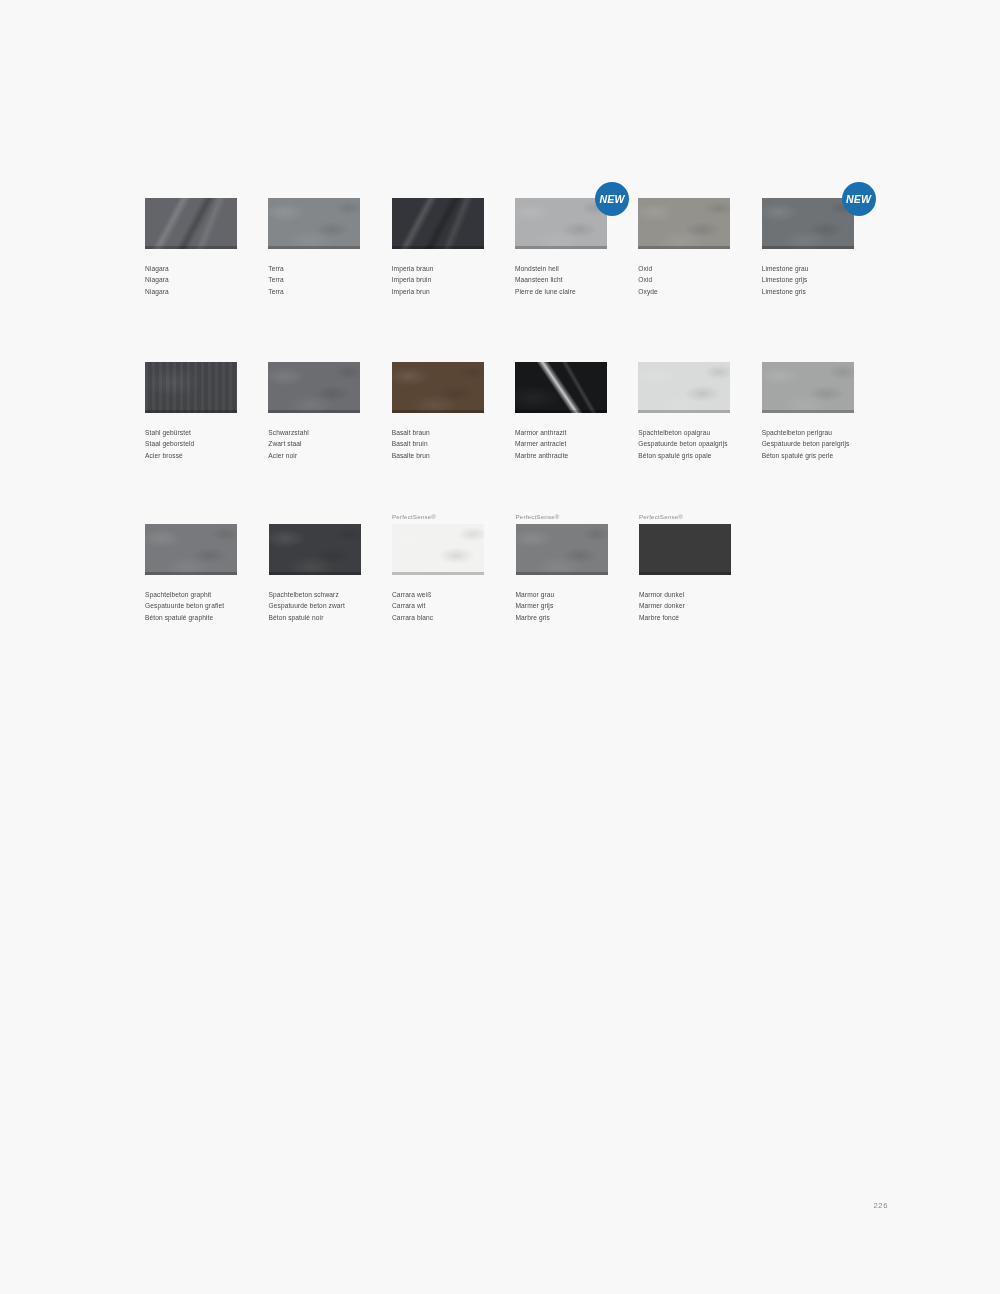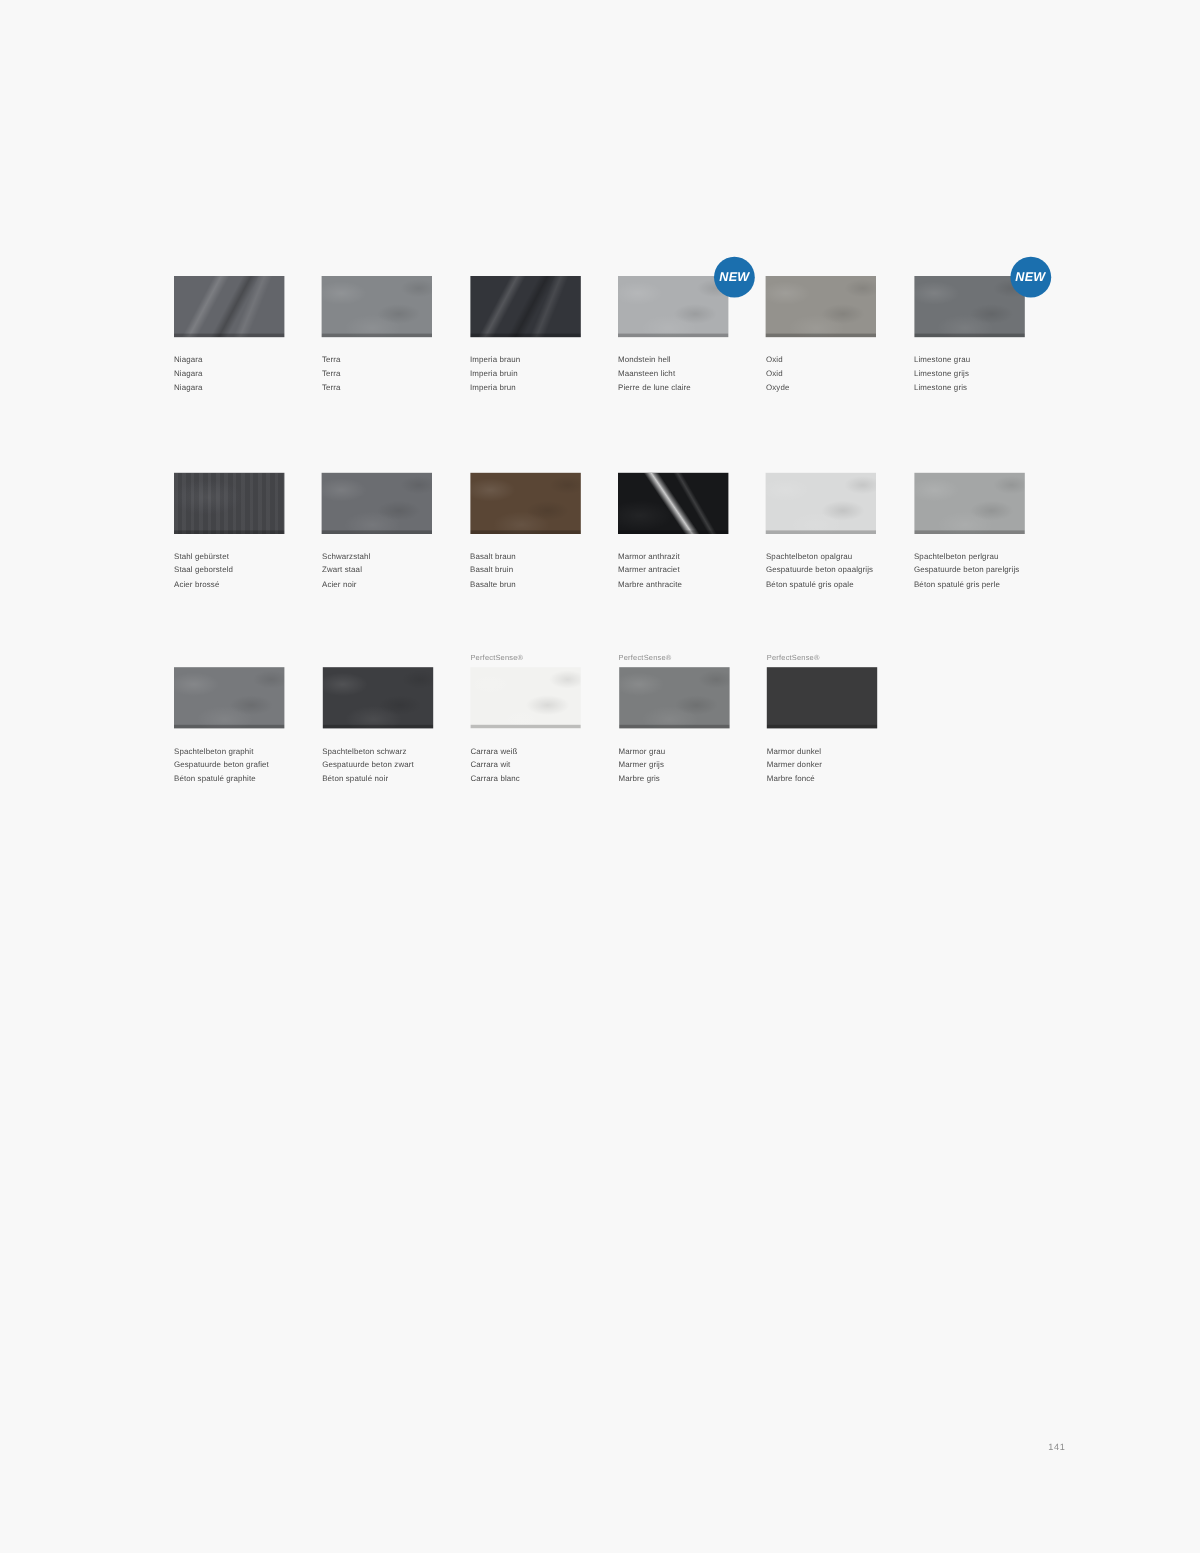--- a/index.html
+++ b/index.html
@@ -30,21 +30,21 @@
     width: 740px;
   }
 
   .row {
     display: flex;
     flex-direction: row;
     align-items: flex-start;
     margin-bottom: 0;
   }
 
-  .row-1 { height: 164px; margin-top: 32px; }
+  .row-1 { height: 164px; }
   .row-2 { height: 162px; }
   .row-3 { height: 120px; }
 
   .cell {
     width: 123.5px;
     position: relative;
     box-sizing: border-box;
     padding-right: 31px;
   }
 
@@ -384,14 +384,14 @@
             </div>
           </div>
           <div class="labels">
             <div class="label-line">Marmor dunkel</div>
             <div class="label-line">Marmer donker</div>
             <div class="label-line">Marbre foncé</div>
           </div>
         </div>
       </div>
     </div>
-  <div class="page-number">141</div>
+  <div class="page-number">226</div>
 </div>
 
 </body></html>

